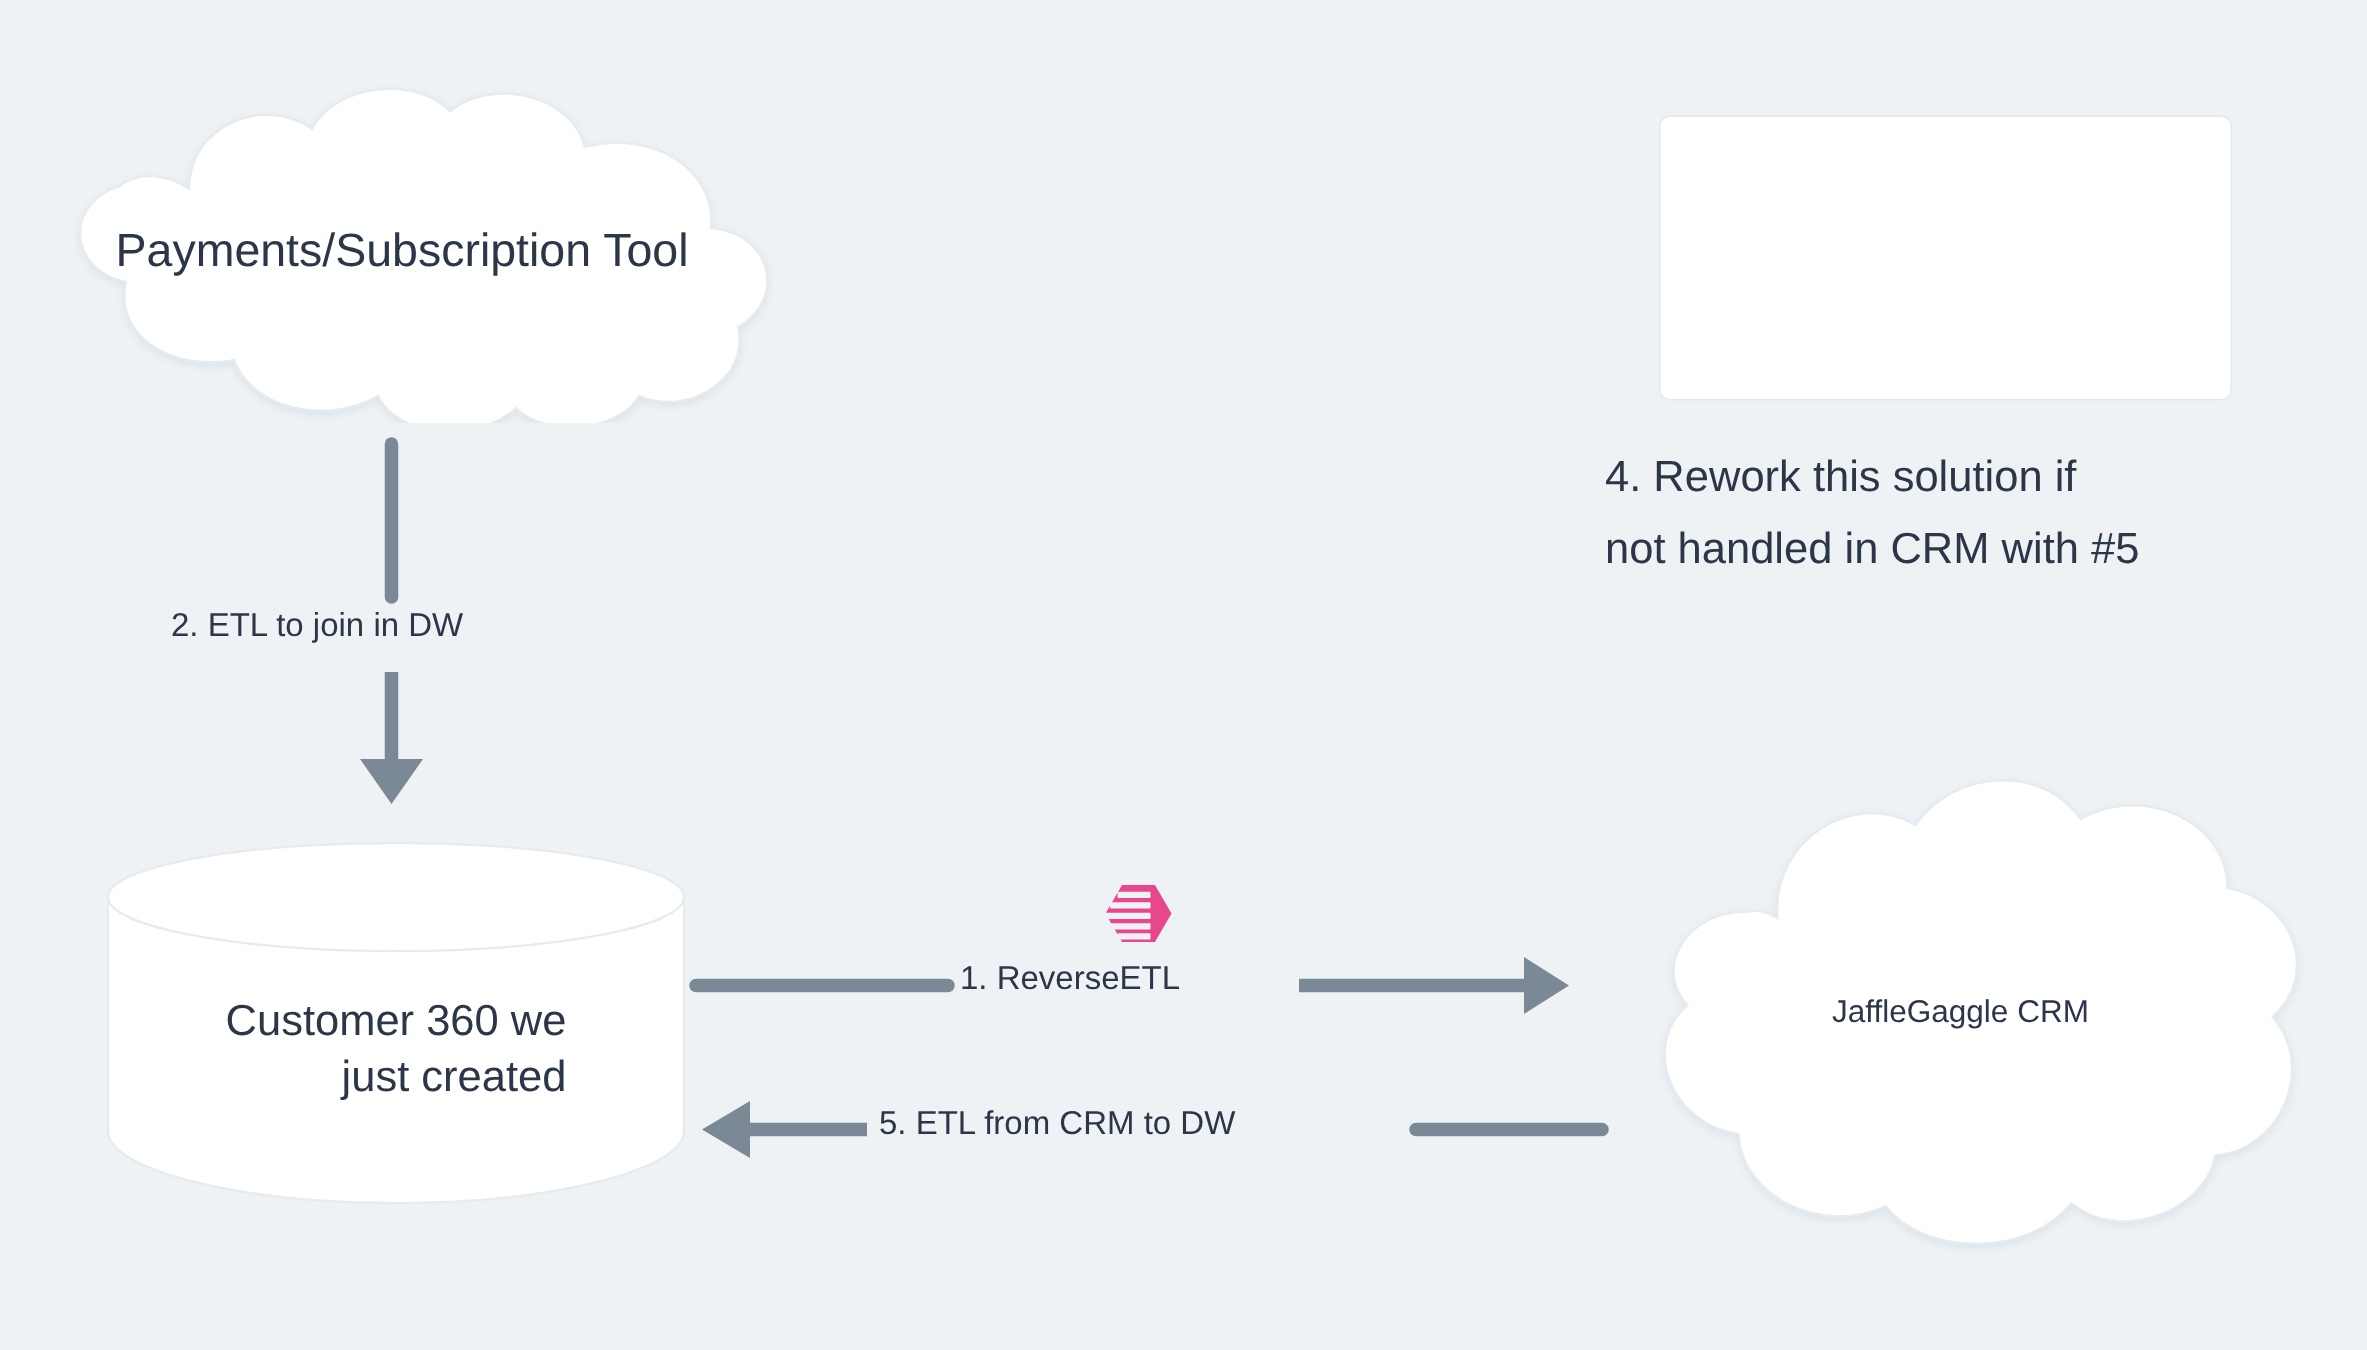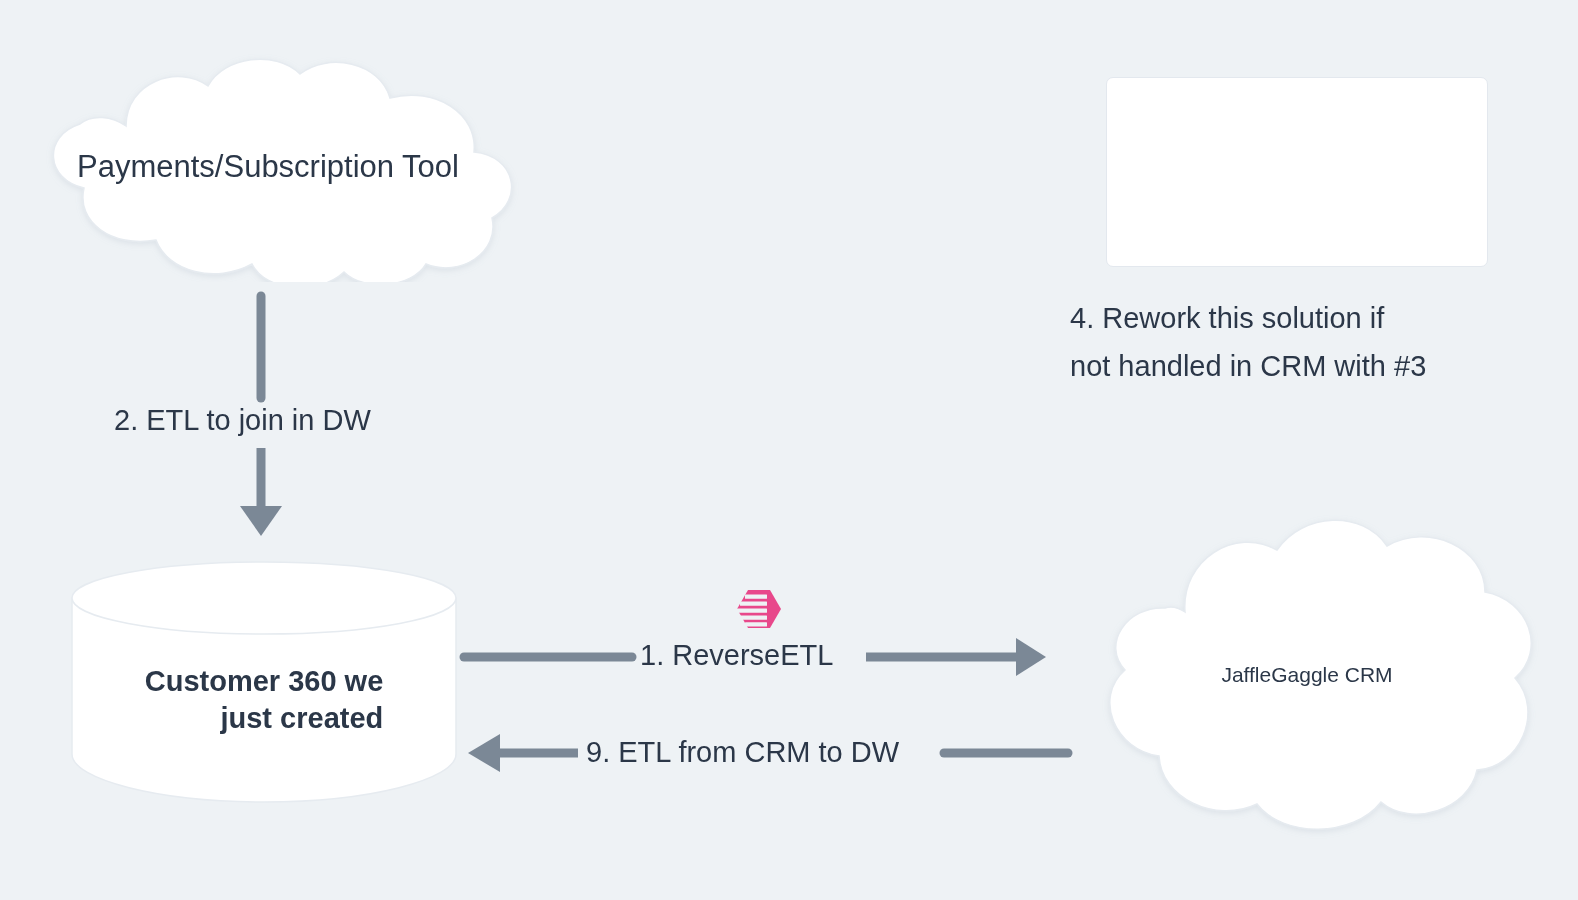--- a/index.html
+++ b/index.html
@@ -51,21 +51,20 @@
     font-size: 21px;
   }
 
   
   #cylinder-wrap {
     left: 60px; top: 558px; width: 408px; height: 250px;
   }
   #cylinder-label {
     left: 60px; top: 600px; width: 408px; height: 200px;
     font-size: 29px;
-    font-weight: bold;
   }
 
   
   #box-csv {
     left: 1106px; top: 77px; width: 382px; height: 190px;
     background: #ffffff;
     border: 1px solid #e3e8ee;
     border-radius: 7px;
     box-sizing: border-box;
   }
@@ -80,21 +79,21 @@
     color: #2b3748;
     font-size: 29px;
     line-height: 1.66;
     white-space: pre-line;
   }
 
   
   .edge-label {
     position: absolute;
     color: #2b3748;
-    font-size: 29px;
+    font-size: 22px;
     line-height: 1;
     white-space: nowrap;
   }
   #edge-label-2 { left: 114px; top: 406px; }
   #edge-label-1 { left: 640px; top: 641px; }
   #edge-label-3 { left: 586px; top: 738px; }
 
   
   #hightouch-mark { left: 735px; top: 588px; width: 48px; height: 42px; }
 </style>
@@ -149,41 +148,41 @@
   <svg class="abs" id="cylinder-wrap" viewBox="0 0 408 250">
     <path d="M 12 40 L 12 196 C 12 222, 100 244, 204 244 C 308 244, 396 222, 396 196 L 396 40 Z" fill="#ffffff" stroke="#e6ebf0" stroke-width="1.5"></path>
     <ellipse cx="204" cy="40" rx="192" ry="36" fill="#ffffff" stroke="#e6ebf0" stroke-width="1.5"></ellipse>
   </svg>
   <div class="shape-label" id="cylinder-label">Customer 360 we
 just created</div>
 
   <div class="abs" id="box-csv"></div>
 
   <div class="abs" id="note-rework">4. Rework this solution if
-not handled in CRM with #3</div>
+not handled in CRM with #5</div>
 
   <svg class="abs" id="cloud-crm-wrap" viewBox="0 0 500 335">
     <path d="M 128 104
              C 124 52, 178 18, 220 42
              C 246 4, 306 2, 330 38
              C 372 14, 428 40, 428 84
              C 472 92, 490 142, 458 170
              C 488 204, 462 260, 420 262
              C 412 302, 354 320, 324 294
              C 296 330, 226 330, 200 296
              C 158 316, 104 290, 102 248
              C 58 242, 36 190, 68 162
              C 44 136, 70 98, 108 100
              C 114 98, 122 100, 128 104 Z" fill="#ffffff" stroke="#e6ebf0" stroke-width="1.5" filter="url(#softshadow)"></path>
   </svg>
   <div class="shape-label" id="cloud-crm-label">JaffleGaggle CRM</div>
 
   <div class="edge-label" id="edge-label-2">2. ETL to join in DW</div>
   <div class="edge-label" id="edge-label-1">1. ReverseETL</div>
-  <div class="edge-label" id="edge-label-3">9. ETL from CRM to DW</div>
+  <div class="edge-label" id="edge-label-3">5. ETL from CRM to DW</div>
 
   <svg class="abs" id="hightouch-mark" viewBox="0 0 48 42">
     <path d="M 13 2 L 35 2 L 46 21 L 35 40 L 13 40 L 2 21 Z" fill="#e8488b"></path>
     <g fill="#eef2f5">
       <rect x="10" y="6.5" width="22" height="4.2" rx="0.5"></rect>
       <rect x="5" y="13.5" width="27" height="4.2" rx="0.5"></rect>
       <rect x="1" y="20.5" width="31" height="4.2" rx="0.5"></rect>
       <rect x="5" y="27.5" width="27" height="4.2" rx="0.5"></rect>
       <rect x="10" y="34.2" width="22" height="4.2" rx="0.5"></rect>
     </g>

